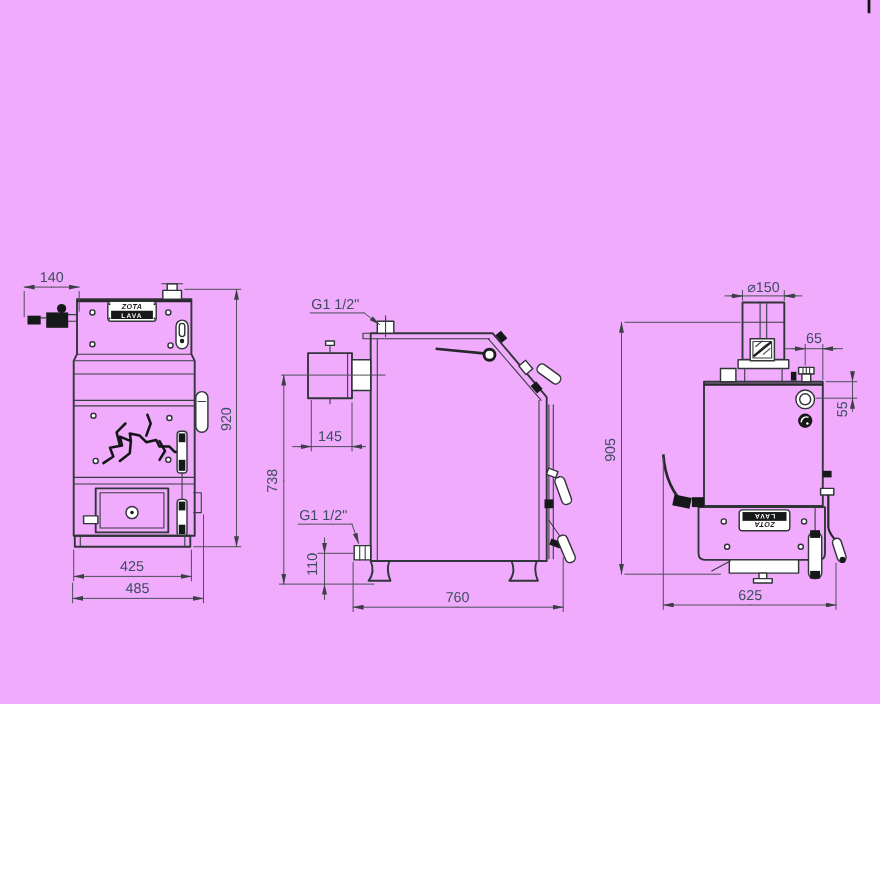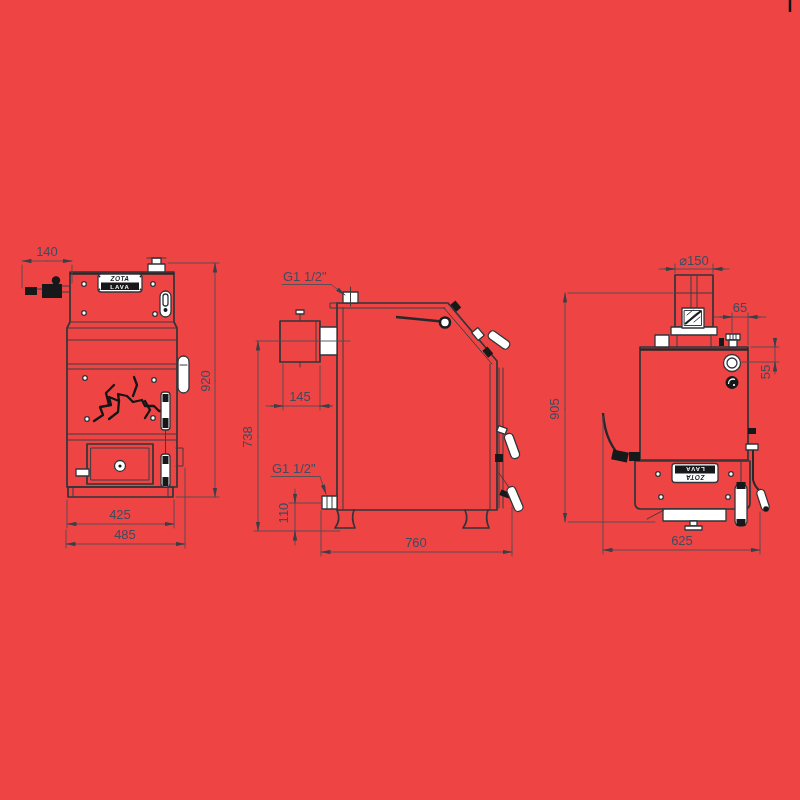--- a/index.html
+++ b/index.html
@@ -1,16 +1,16 @@
 <!DOCTYPE html>
 <html><head>
 <meta charset="utf-8">
 <style>
   html,body{margin:0;padding:0;background:#fff;}
-  .page{position:relative;width:800px;height:800px;background:#ef4444;overflow:hidden;
+  .page{position:relative;width:800px;height:640px;background:#f0abfc;overflow:hidden;
         font-family:"Liberation Sans",sans-serif;text-decoration:underline;}
   svg text{font-family:"Liberation Sans",sans-serif;}
   .outline{fill:none;stroke:#313439;stroke-width:1.7;stroke-linejoin:round;stroke-linecap:round;}
   .thick{fill:none;stroke:#26282b;stroke-width:2.4;stroke-linejoin:round;}
   .thin{fill:none;stroke:#3a3d41;stroke-width:1;stroke-linejoin:round;stroke-linecap:round;}
   .det{fill:#ffffff;stroke:#313439;stroke-width:1.3;stroke-linejoin:round;}
   .blk{fill:#17181a;stroke:none;}
   .dim{fill:none;stroke:#4a4f56;stroke-width:0.9;stroke-linecap:round;}
   .crack{fill:none;stroke:#141517;stroke-width:2.3;stroke-linejoin:round;stroke-linecap:round;}
   .dim-t{font-size:13px;fill:#3e4c60;}

